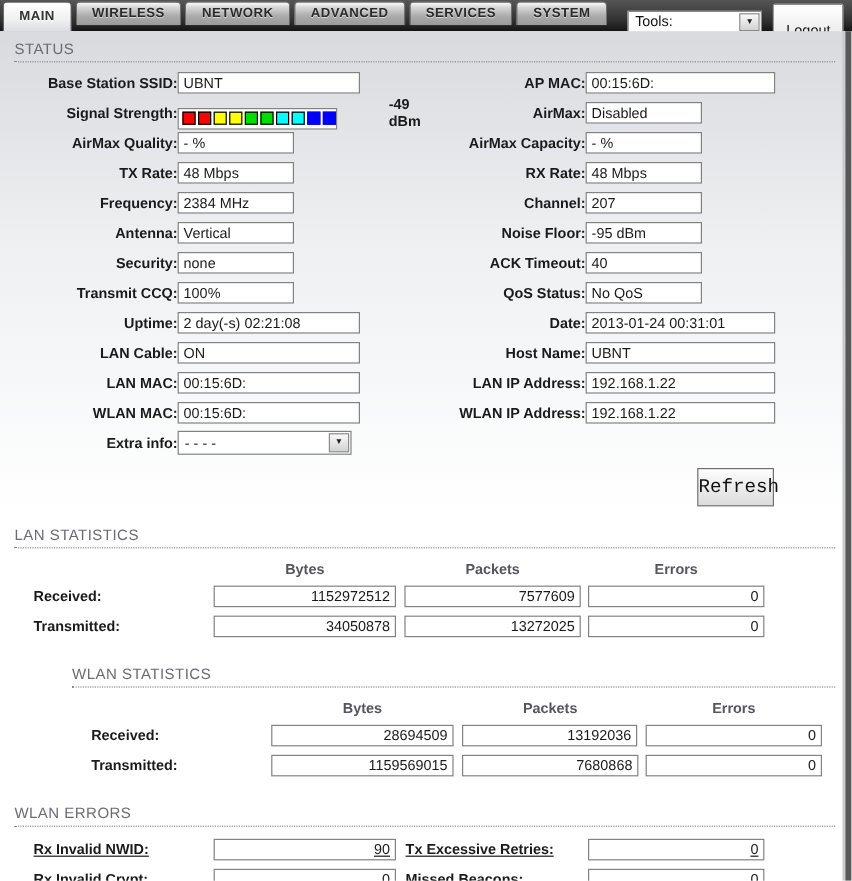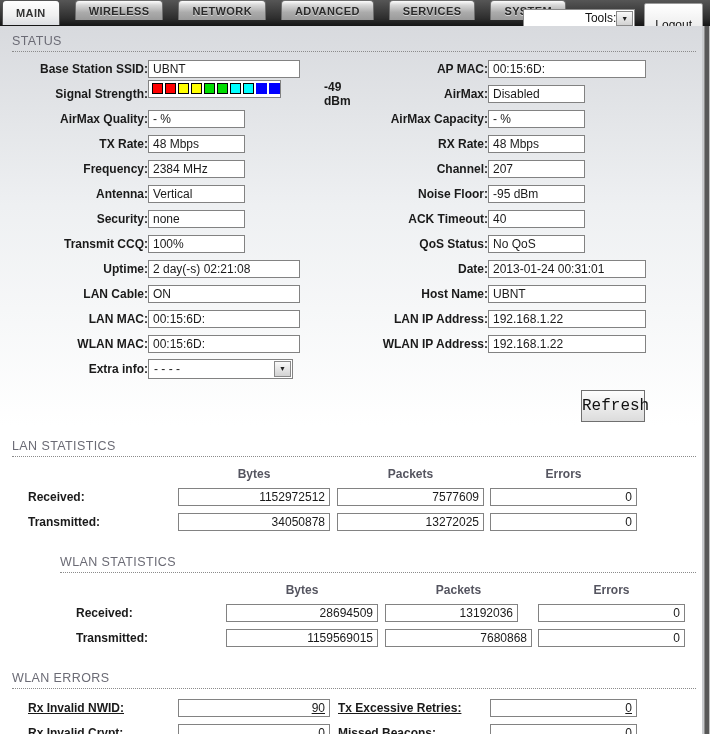--- a/index.html
+++ b/index.html
@@ -2,32 +2,32 @@
 <html><head>
 <meta charset="utf-8">
 <style>
   * { margin:0; padding:0; box-sizing:border-box; }
   html,body { width:710px; height:734px; overflow:hidden; background:#fff;
     font-family:"Liberation Sans", sans-serif; font-size:12px; color:#1a1a1a; }
 
   
   .topbar { position:relative; height:26px;
     background:linear-gradient(#565656,#2e2e2e 70%,#141414); }
-  .tabs { display:flex; align-items:flex-start; height:26px; padding-left:2px;gap:12px; }
+  .tabs { display:flex; align-items:center; height:26px; padding-left:2px; }
   .tab { height:20px; margin-bottom:5px; padding:0 13px; display:flex; align-items:center;
     font-size:11px; font-weight:bold; color:#2b2b2b; letter-spacing:.4px;
     background:linear-gradient(#fdfdfd,#d9d9d9 20%,#ababab 60%,#9a9a9a);
     border:1px solid #6f6f6f; border-bottom:none; border-radius:4px 4px 0 0;
     margin-right:3px; cursor:pointer; text-shadow:0 1px 0 rgba(255,255,255,.55); }
   .tab.active { height:25px; margin-bottom:0;
     background:linear-gradient(#ffffff,#f0f0f0 60%,#dcdee2);
     border-color:#555; color:#333; z-index:2; }
   .topbar-right { position:absolute; right:7px; top:3px; display:flex; gap:9px; align-items:center; }
   .tools-select { width:112px; height:19px; background:#fff; border:1px solid #8a8a8a;
-    display:flex; align-items:center; cursor:pointer;text-align:right; }
+    display:flex; align-items:center; cursor:pointer; }
   .tools-select .sel-text { flex:1; padding-left:5px; font-size:12px; color:#111; }
   .sel-arrow { width:17px; height:15px; margin-right:1px; border:1px solid #8a8a8a;
     background:linear-gradient(#fafafa,#d2d2d2); display:flex; align-items:center;
     justify-content:center; font-size:7px; color:#222; }
   .logout-btn { height:20px; padding:14px 10px; font-size:12px; color:#111;
     background:linear-gradient(#ffffff,#e9e9e9); border:1px solid #9a9a9a;
     border-radius:2px; cursor:pointer; }
 
   
   .content { position:relative; height:708px;
@@ -40,21 +40,21 @@
 
   
   .status-grid { display:grid; grid-template-columns:126px 207px 133px 179px;
     grid-auto-rows:25px; align-items:center; margin:4px 0 0 22px; }
   .lab { font-weight:bold; white-space:nowrap;text-align:right; }
   .box { height:18px; border:1px solid #828282; background:#fff; display:flex;
     align-items:center; padding:0 4px; white-space:nowrap; overflow:hidden; }
   .w152 { width:152px; } .w97 { width:97px; } .w158 { width:158px; }
   .num { justify-content:flex-end; }
 
-  .sigcell { display:flex; align-items:flex-start;gap:33px; }
+  .sigcell { display:flex; align-items:flex-end;gap:33px; }
   .sigbox { width:150px; height:18px; border:1px solid #828282; background:#fff;
     display:flex; align-items:center; gap:2px; padding-left:3px; }
   .sbar { width:11px; height:11px; border:1px solid #000; display:inline-block; }
   .dbm { margin-left:10px; font-weight:bold; }
 
   .fake-select { width:145px; height:20px; border:1px solid #828282; background:#fff;
     display:flex; align-items:center; cursor:pointer; }
   .fake-select .sel-text { flex:1; padding-left:5px; }
   .fake-select .sel-arrow { width:17px; height:16px; }
 
@@ -275,21 +275,21 @@
       <div></div>
       <div class="col-head ph7">Bytes</div>
       <div class="col-head ph6">Packets</div>
       <div class="col-head">Errors</div>
 
       <div class="rowlab">Received:</div>
       <div>
           <div class="box num w152">28694509</div>
         </div>
       <div>
-          <div class="box num" style="width:133px">13192036</div>
+          <div class="box num" style="width:146px">13192036</div>
         </div>
       <div>
           <div class="box num" style="width:147px">0</div>
         </div>
 
       <div class="rowlab">Transmitted:</div>
       <div>
           <div class="box num w152">1159569015</div>
         </div>
       <div>

